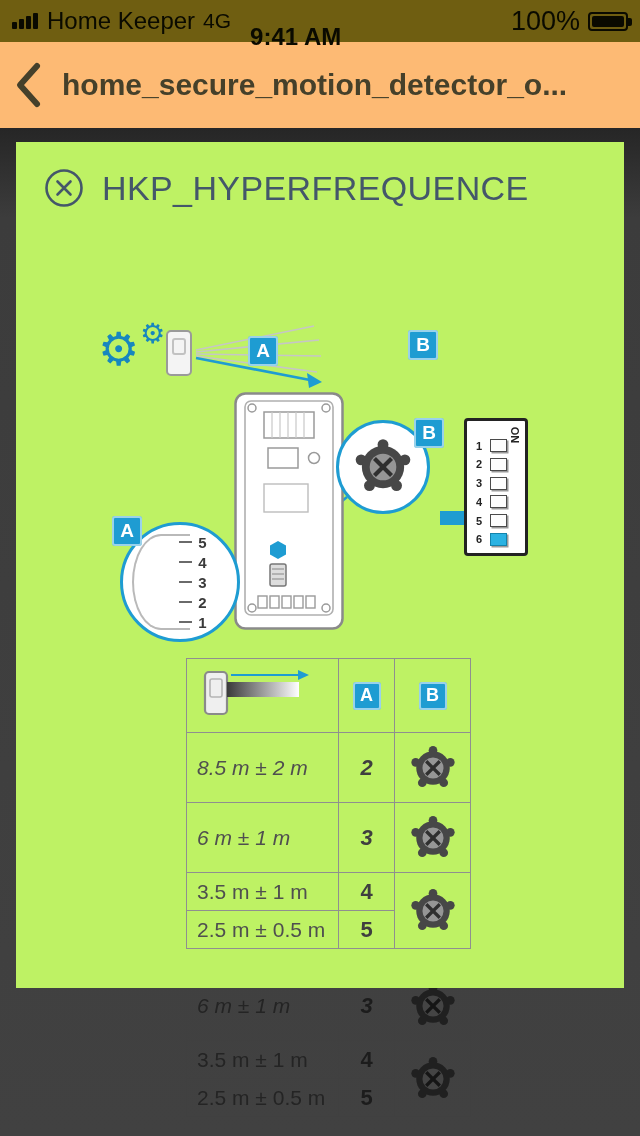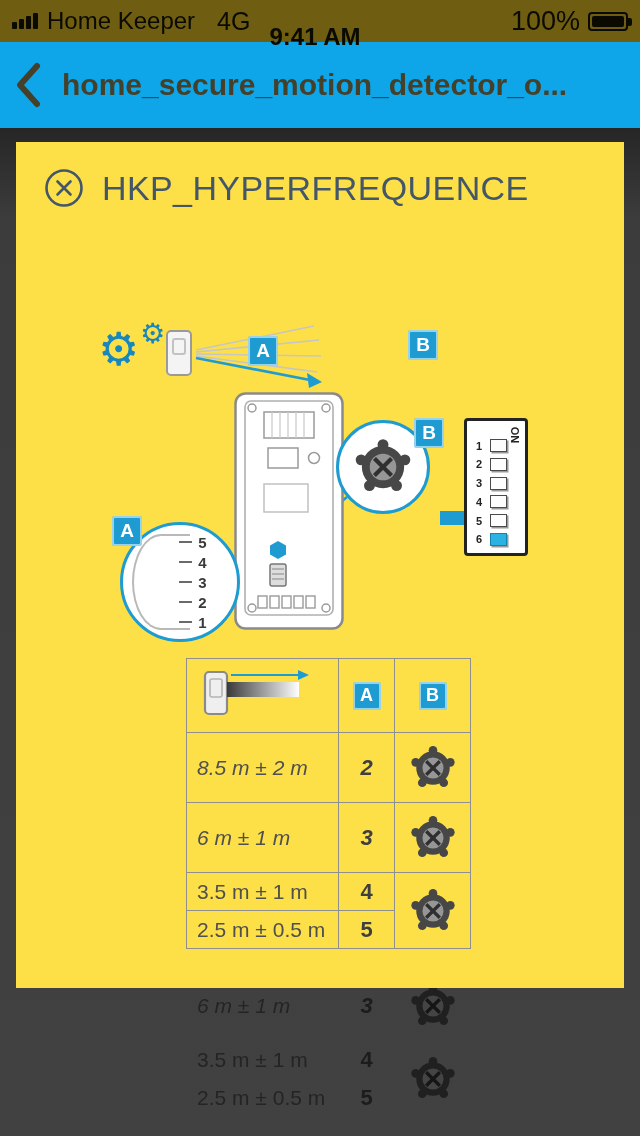--- a/index.html
+++ b/index.html
@@ -8,29 +8,29 @@
 
   
   .status-bar { position:absolute; top:0; left:0; right:0; height:42px; background:#6f5e11;
     display:flex; justify-content:space-between; align-items:center; padding:0 12px; color:#0a0a00; z-index:30; }
   .sb-left, .sb-right { display:flex; align-items:center; }
   .signal { display:inline-flex; align-items:flex-end; gap:2px; margin-right:9px; }
   .signal i { display:block; width:5px; background:#0a0a00; border-radius:1px; }
   .signal i:nth-child(1){height:7px}.signal i:nth-child(2){height:10px}
   .signal i:nth-child(3){height:13px}.signal i:nth-child(4){height:16px}
   .carrier { font-size:24px; font-weight:500; }
-  .network { font-size:25px; margin-left:22px; }
+  .network { font-size:21px; margin-left:8px; }
   .time { font-size:24px; font-weight:700; margin-left:19px;margin-top:32px; }
   .batt-pct { font-size:27px; margin-right:8px; }
   .battery { position:relative; width:40px; height:19px; border:2px solid #0a0a00; border-radius:4px; display:inline-block; }
   .battery .fill { position:absolute; inset:2px; background:#0a0a00; border-radius:2px; }
   .battery .nub { position:absolute; right:-6px; top:4.5px; width:4px; height:8px; background:#0a0a00; border-radius:0 2px 2px 0; }
 
   
-  .nav-bar { position:absolute; top:42px; left:0; right:0; height:86px; background:#0ea5e9;
+  .nav-bar { position:absolute; top:42px; left:0; right:0; height:86px; background:#fdba74;
     display:flex; align-items:center; padding:0 14px; z-index:5; }
   .back-button { width:34px; height:52px; display:flex; align-items:center; }
   .back-button svg { stroke:#45402a; }
   .nav-title { color:#45402a; font-size:30px; font-weight:700; margin-left:14px;
     white-space:nowrap; overflow:hidden; max-width:560px; }
 
   
   .doc-bg { position:absolute; top:128px; left:0; right:0; bottom:0;
     background:linear-gradient(180deg,#262626 0px,#3c3c3c 90px,#414141 100%); z-index:1; }
   .bg-table-wrap { position:absolute; left:186px; top:970px; z-index:2; filter:brightness(0.45); }
@@ -41,21 +41,21 @@
   .c-range { width:152px; text-align:left; padding-left:10px; font-size:21px; color:#4f4f4f; }
   .c-a { width:56px; text-align:center; }
   .c-b { width:76px; text-align:center; }
   .r-head td { height:74px; }
   .r-tall td { height:70px;font-style:italic; }
   .r-short td { height:38px; }
   .v { font-weight:700; font-size:22px; color:#3f3f3f; }
   .dial { display:block; margin:0 auto; }
 
   
-  .modal { position:absolute; left:16px; top:142px; width:608px; height:846px; background:#fde047; z-index:10; }
+  .modal { position:absolute; left:16px; top:142px; width:608px; height:846px; background:#bef264; z-index:10; }
   .modal-header { display:flex; align-items:center; gap:16px; padding:24px 0 0 26px; }
   .close-btn { width:44px; height:44px; display:flex; align-items:center; justify-content:center; }
   .doc-title { font-size:34px; font-weight:400; color:#44576a; letter-spacing:0.4px; }
 
   
   .diagram { position:absolute; left:0; top:180px; width:608px; height:338px; }
   .diagram svg.lines { position:absolute; left:0; top:0; }
   .gear { position:absolute; color:#1787be; line-height:1; }
   .g1 { left:82px; top:4px; font-size:46px; }
   .g2 { left:124px; top:-2px; font-size:28px; }

